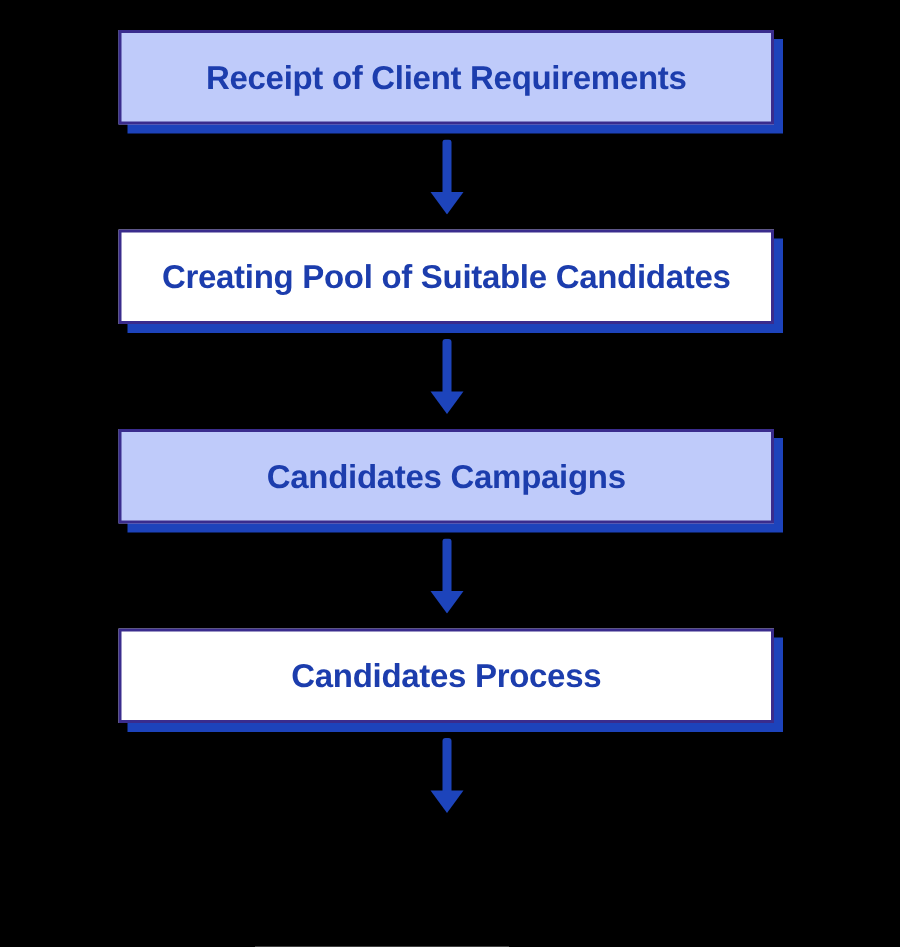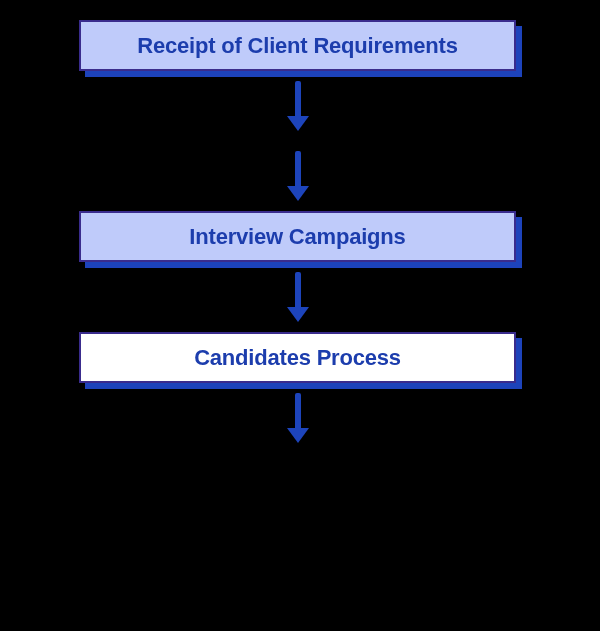--- a/index.html
+++ b/index.html
@@ -20,21 +20,21 @@
     font-family:"Liberation Sans", sans-serif;
   }
   .stack{
     position:absolute;
     left:79px;top:20px;
     width:437px;
     display:flex;flex-direction:column;
   }
   .node{
     box-sizing:border-box;
-    height:51px;
+    height:63px;
     border:2px solid var(--box-border);
     box-shadow:6px 6px 0 0 var(--shadow);
     display:flex;align-items:center;justify-content:center;
   }
   .node--light{background:var(--box-fill-light);}
   .node--white{background:var(--box-fill-white);}
   .node__label{
     font-size:22px;
     font-weight:bold;
     letter-spacing:-0.2px;
@@ -58,30 +58,33 @@
       <span class="node__label">Receipt of Client Requirements</span>
     </div>
 
     <div class="arrow-wrap">
       <svg width="24" height="50" viewBox="0 0 24 50">
         <rect class="arrow-fill" x="9" y="0" width="6" height="38" rx="2"></rect>
         <polygon class="arrow-fill" points="1,35 23,35 12,50"></polygon>
       </svg>
     </div>
 
+    <div class="node node--white">
+      <span class="node__label">Creating Pool of Suitable Candidates</span>
+    </div>
 
     <div class="arrow-wrap">
       <svg width="24" height="50" viewBox="0 0 24 50">
         <rect class="arrow-fill" x="9" y="0" width="6" height="38" rx="2"></rect>
         <polygon class="arrow-fill" points="1,35 23,35 12,50"></polygon>
       </svg>
     </div>
 
     <div class="node node--light">
-      <span class="node__label">Interview Campaigns</span>
+      <span class="node__label">Candidates Campaigns</span>
     </div>
 
     <div class="arrow-wrap">
       <svg width="24" height="50" viewBox="0 0 24 50">
         <rect class="arrow-fill" x="9" y="0" width="6" height="38" rx="2"></rect>
         <polygon class="arrow-fill" points="1,35 23,35 12,50"></polygon>
       </svg>
     </div>
 
     <div class="node node--white">

